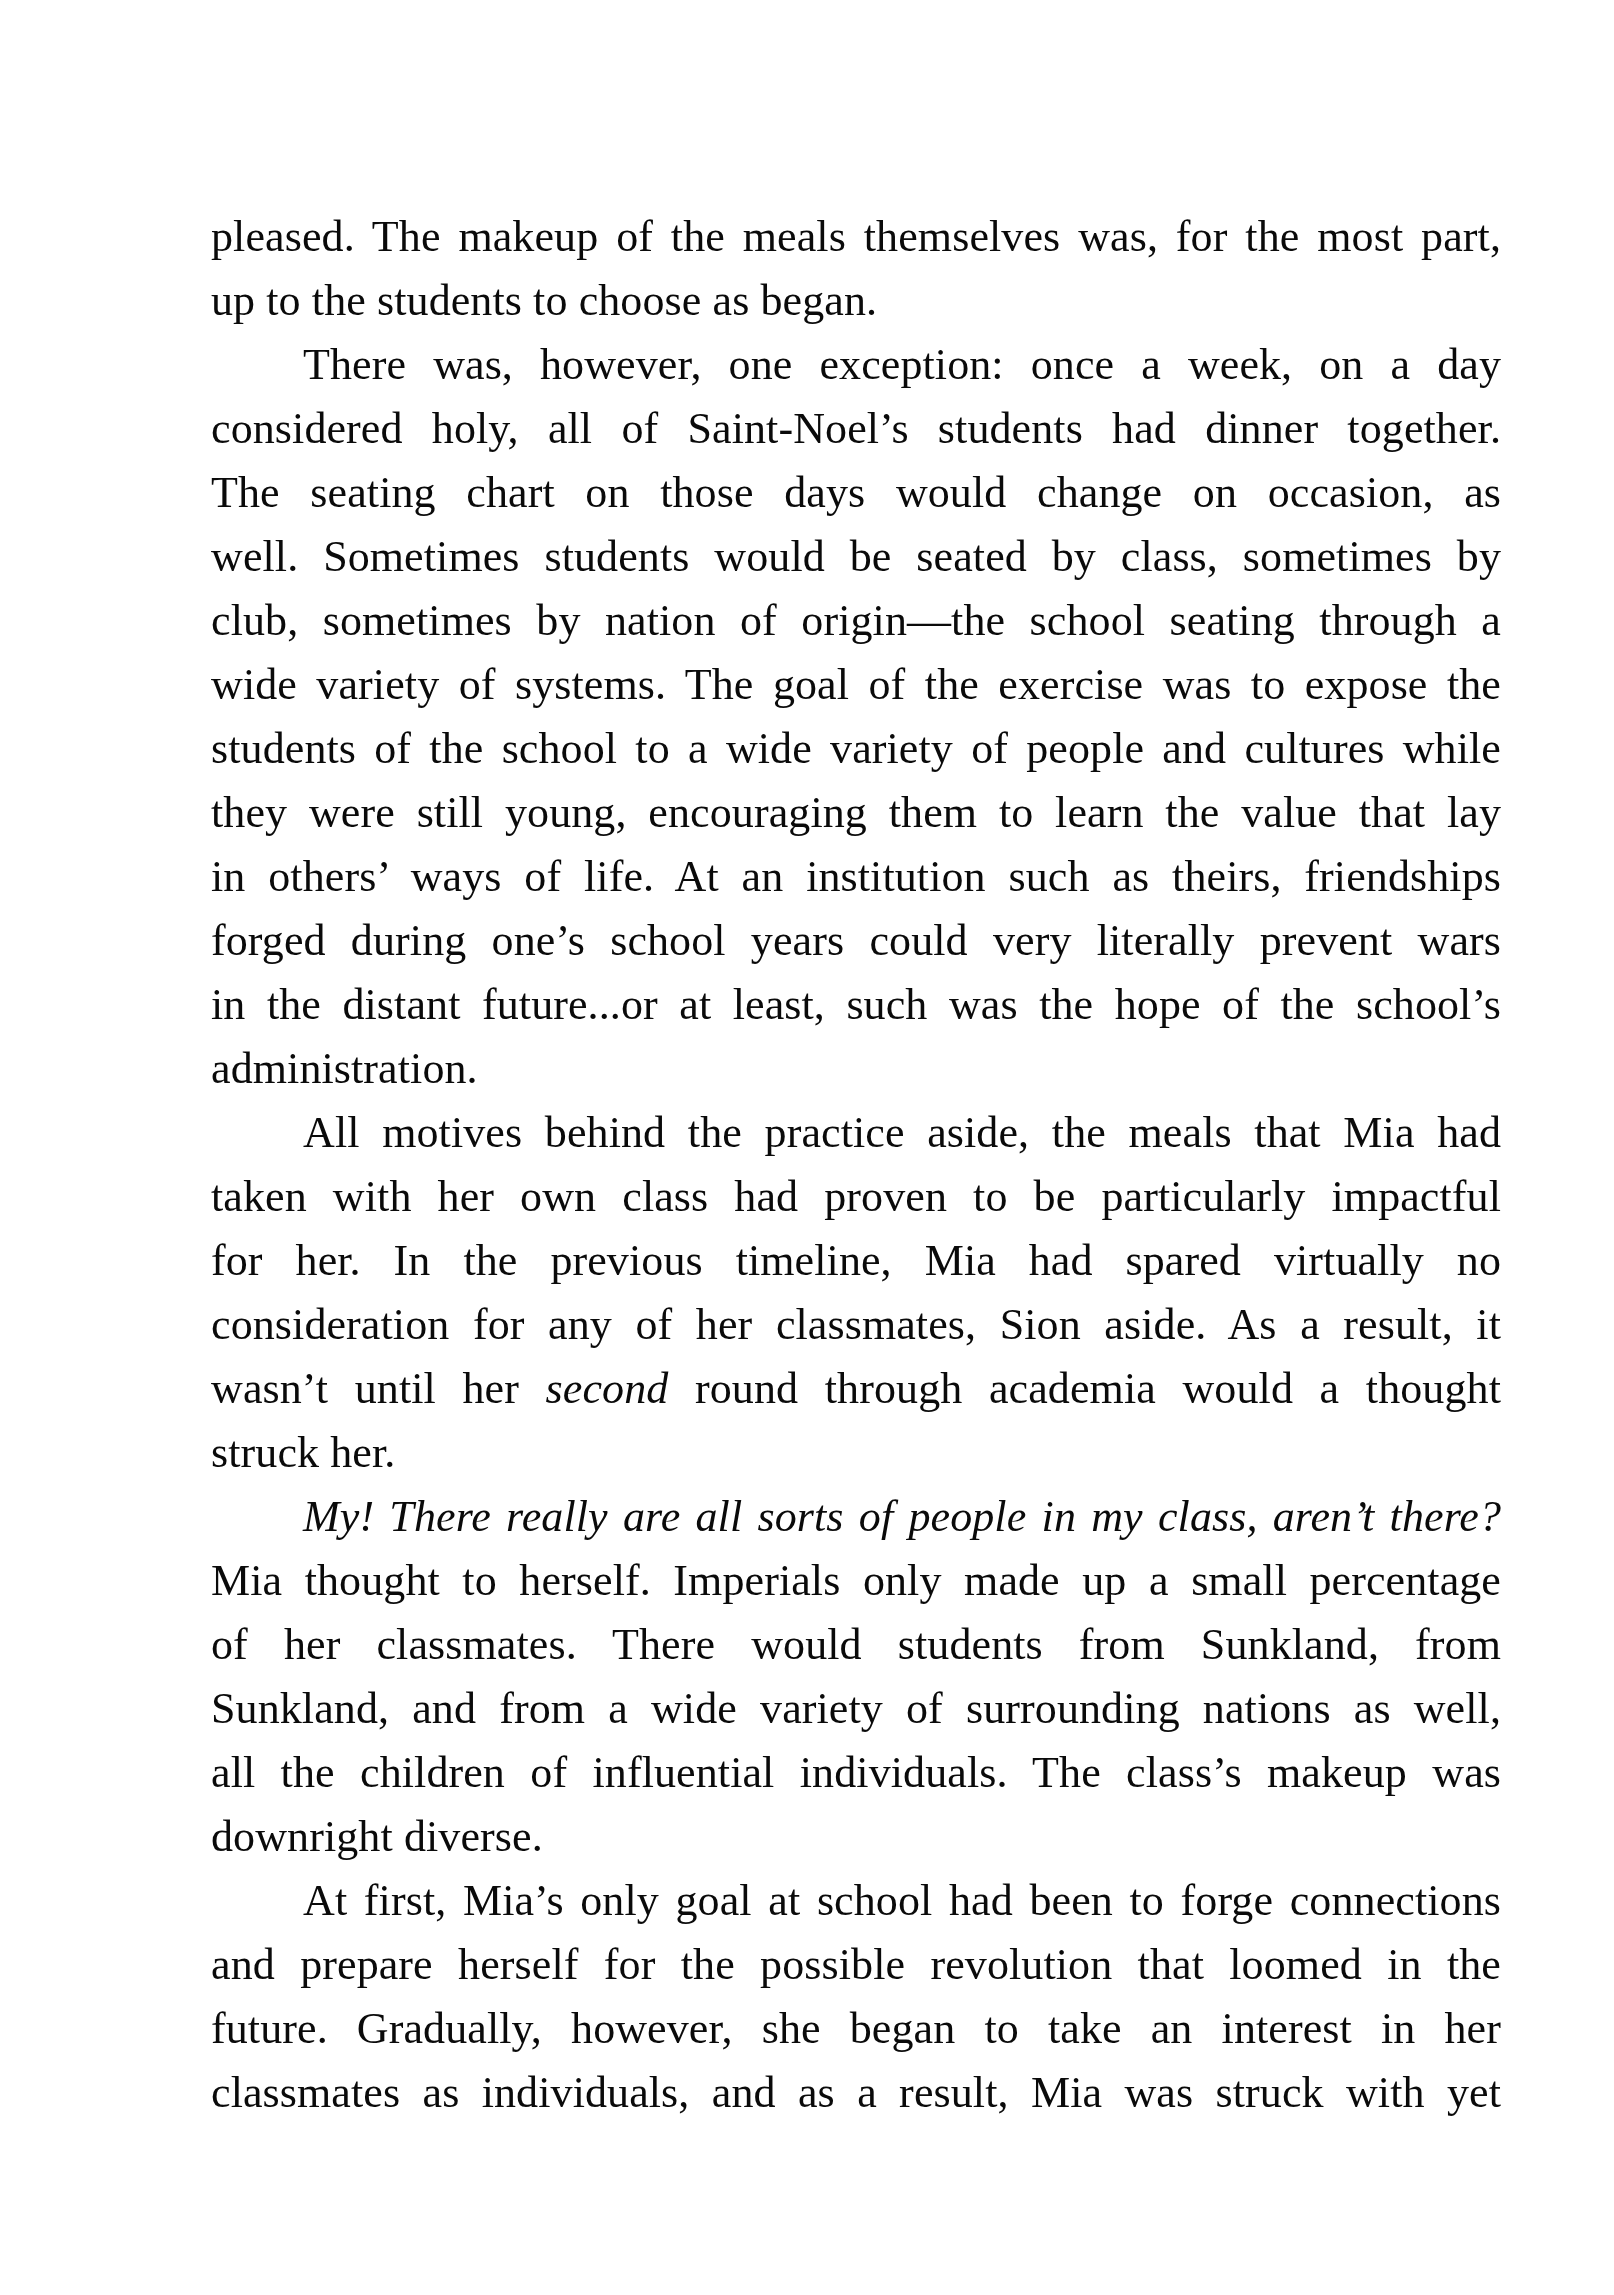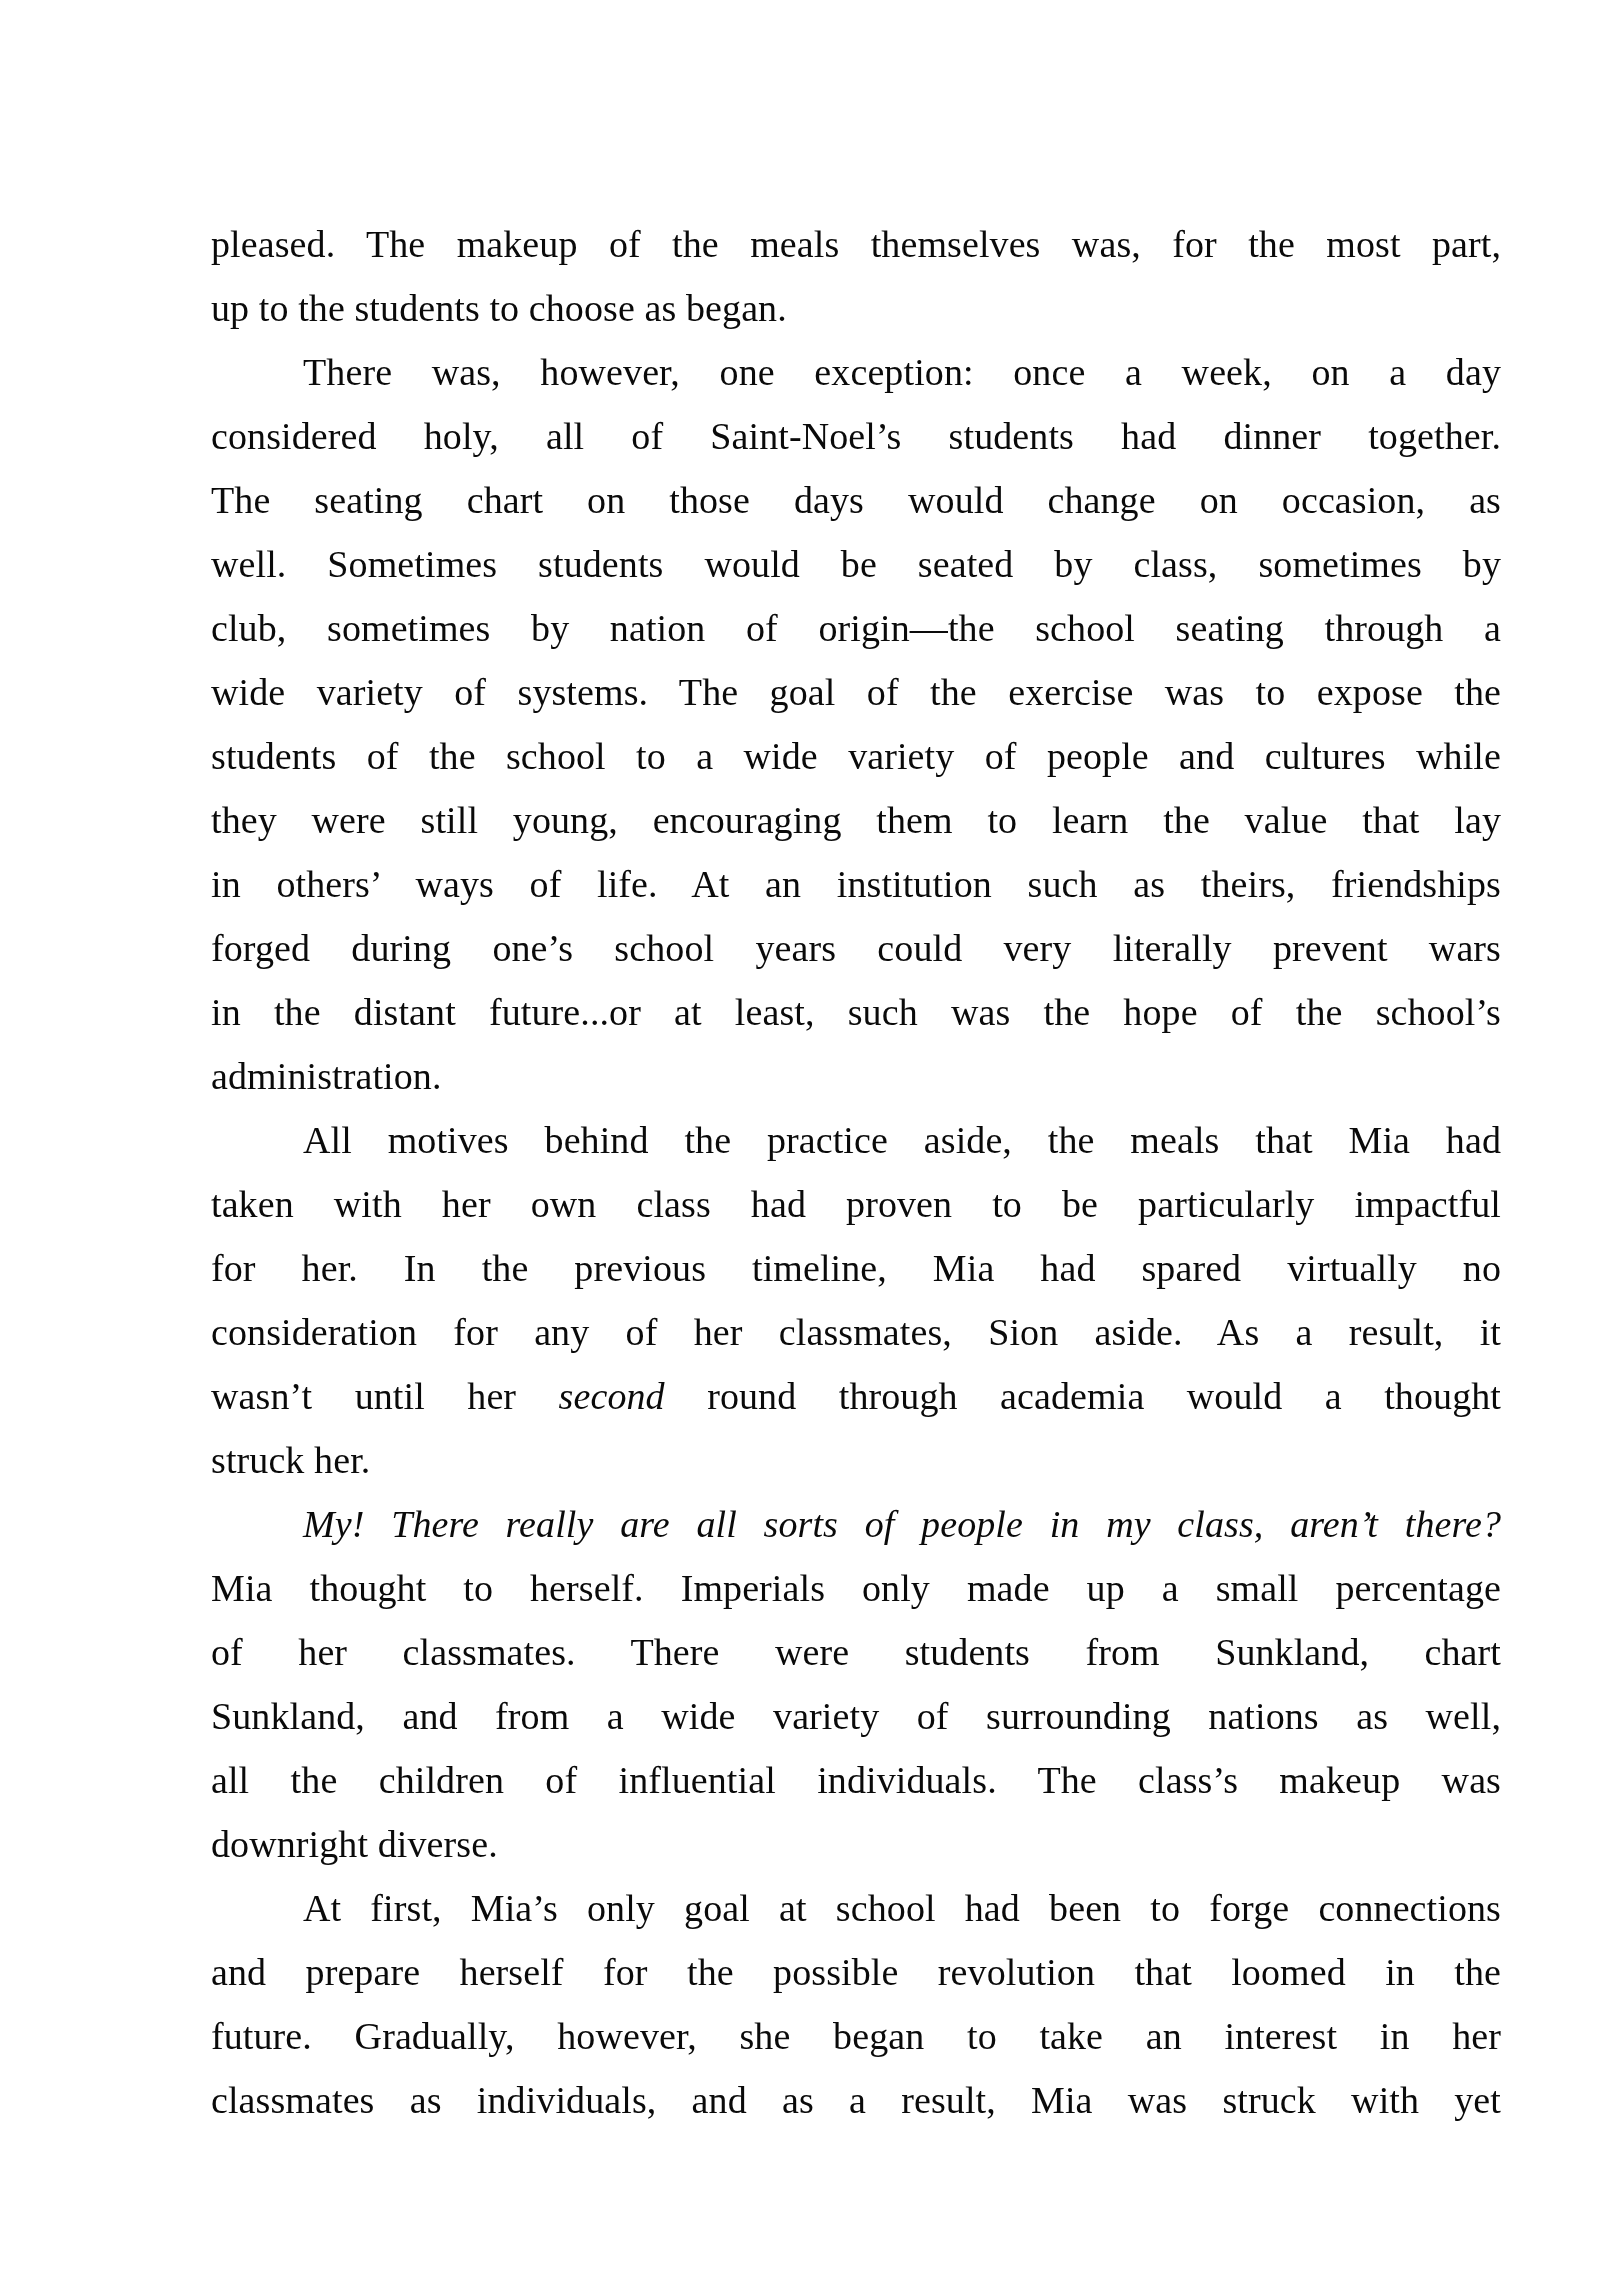--- a/index.html
+++ b/index.html
@@ -14,23 +14,23 @@
     position: relative;
     width: 1614px;
     height: 2295px;
     background: #ffffff;
     color: #0a0a0a;
     font-family: "Liberation Serif", "DejaVu Serif", serif;
   }
   .text-block {
     position: absolute;
     left: 211px;
-    top: 212px;
+    top: 205px;
     width: 1290px;
-    font-size: 38px;
+    font-size: 44px;
     line-height: 64px;
     letter-spacing: 0.1px;
   }
   .paragraph {
     margin: 0;
     padding: 0;
   }
   .line {
     text-align: justify;
     text-align-last: justify;
@@ -73,21 +73,21 @@
         <div class="line indented"><span>All motives behind the practice aside, the meals that Mia had</span></div>
         <div class="line"><span>taken with her own class had proven to be particularly impactful</span></div>
         <div class="line"><span>for her. In the previous timeline, Mia had spared virtually no</span></div>
         <div class="line"><span>consideration for any of her classmates, Sion aside. As a result, it</span></div>
         <div class="line"><span>wasn’t until her </span><em>second</em><span> round through academia would a thought</span></div>
         <div class="line final"><span>struck her.</span></div>
       </div>
       <div class="paragraph">
         <div class="line indented"><em>My! There really are all sorts of people in my class, aren’t there?</em></div>
         <div class="line"><span>Mia thought to herself. Imperials only made up a small percentage</span></div>
-        <div class="line"><span>of her classmates. There were students from Sunkland, chart</span></div>
+        <div class="line"><span>of her classmates. There would students from Sunkland, from</span></div>
         <div class="line"><span>Sunkland, and from a wide variety of surrounding nations as well,</span></div>
         <div class="line"><span>all the children of influential individuals. The class’s makeup was</span></div>
         <div class="line final"><span>downright diverse.</span></div>
       </div>
       <div class="paragraph">
         <div class="line indented"><span>At first, Mia’s only goal at school had been to forge connections</span></div>
         <div class="line"><span>and prepare herself for the possible revolution that loomed in the</span></div>
         <div class="line"><span>future. Gradually, however, she began to take an interest in her</span></div>
         <div class="line"><span>classmates as individuals, and as a result, Mia was struck with yet</span></div>
       </div>

